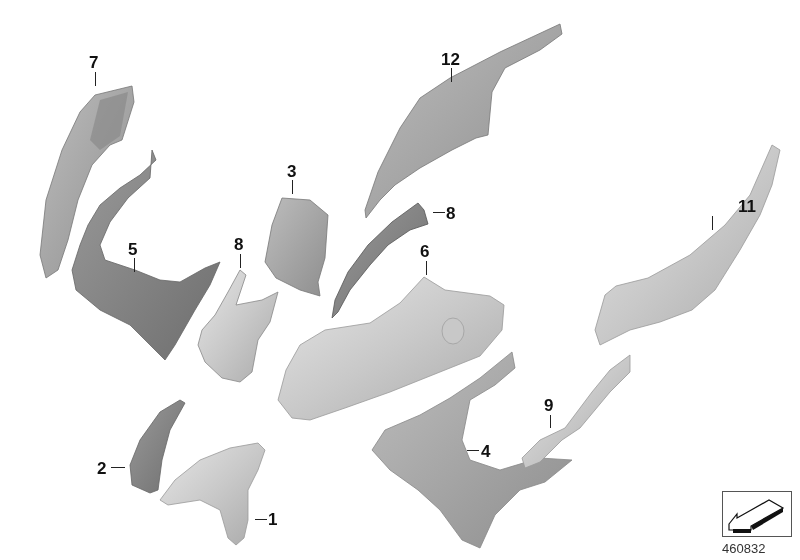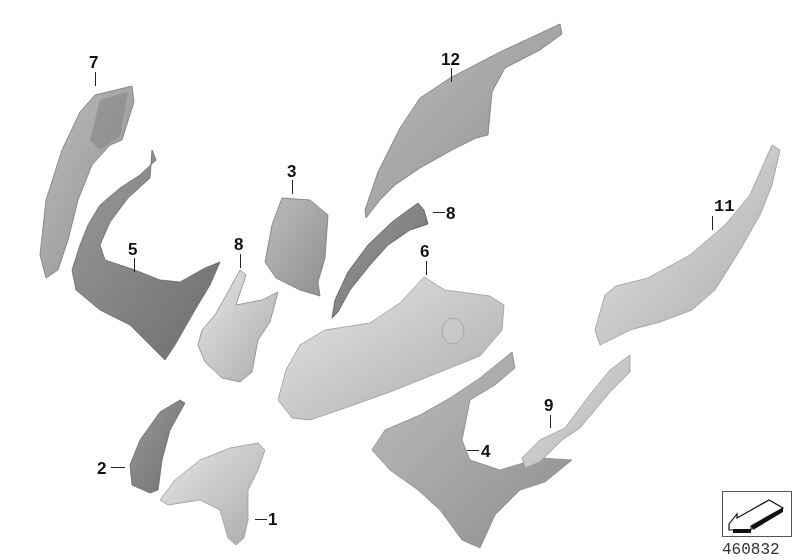--- a/index.html
+++ b/index.html
@@ -2,22 +2,22 @@
 <html><head>
 <meta charset="utf-8">
 <style>
   html, body { margin: 0; padding: 0; background: #ffffff; }
   body { width: 800px; height: 560px; position: relative; overflow: hidden;
          font-family: "Liberation Sans", sans-serif; }
   .canvas { position: absolute; left: 0; top: 0; width: 800px; height: 560px; }
   .label { position: absolute; font-weight: bold; font-size: 17px; color: #111;
            font-family: "Liberation Sans", sans-serif; line-height: 1; }
   .stub { position: absolute; background: #222; }
-  .footer-num { position: absolute; left: 722px; top: 541px; font-size: 16px; color: #333;
-                font-family: Liberation Mono, monospace; }
+  .footer-num { position: absolute; left: 722px; top: 541px; font-size: 13px; color: #333;
+                font-family: Liberation Sans, sans-serif; }
   .nav-box { position: absolute; left: 722px; top: 491px; width: 68px; height: 44px;
              border: 1px solid #555; background: #fff; }
 </style>
 </head>
 <body>
 
 <svg class="canvas" viewBox="0 0 800 560" xmlns="http://www.w3.org/2000/svg">
   <defs>
     <linearGradient id="gLight" x1="0" y1="0" x2="1" y2="1">
       <stop offset="0" stop-color="#e6e6e6"></stop>
@@ -99,21 +99,21 @@
 
 <div class="label" style="left:441px; top:51px;">12</div>
 <div class="stub" style="left:451px; top:68px; width:1px; height:14px;"></div>
 
 <div class="stub" style="left:433px; top:212px; width:12px; height:1px;"></div>
 <div class="label" style="left:446px; top:205px;">8</div>
 
 <div class="label" style="left:420px; top:243px;">6</div>
 <div class="stub" style="left:426px; top:261px; width:1px; height:14px;"></div>
 
-<div class="label" style="left:714px; top:198px;font-family:Liberation Mono, monospace;">11</div>
+<div class="label" style="left:738px; top:198px;">11</div>
 <div class="stub" style="left:712px; top:216px; width:1px; height:14px;"></div>
 
 <div class="label" style="left:544px; top:397px;">9</div>
 <div class="stub" style="left:550px; top:415px; width:1px; height:13px;"></div>
 
 <div class="stub" style="left:467px; top:450px; width:12px; height:1px;"></div>
 <div class="label" style="left:481px; top:443px;">4</div>
 
 <div class="label" style="left:97px; top:460px;">2</div>
 <div class="stub" style="left:111px; top:467px; width:14px; height:1px;"></div>

